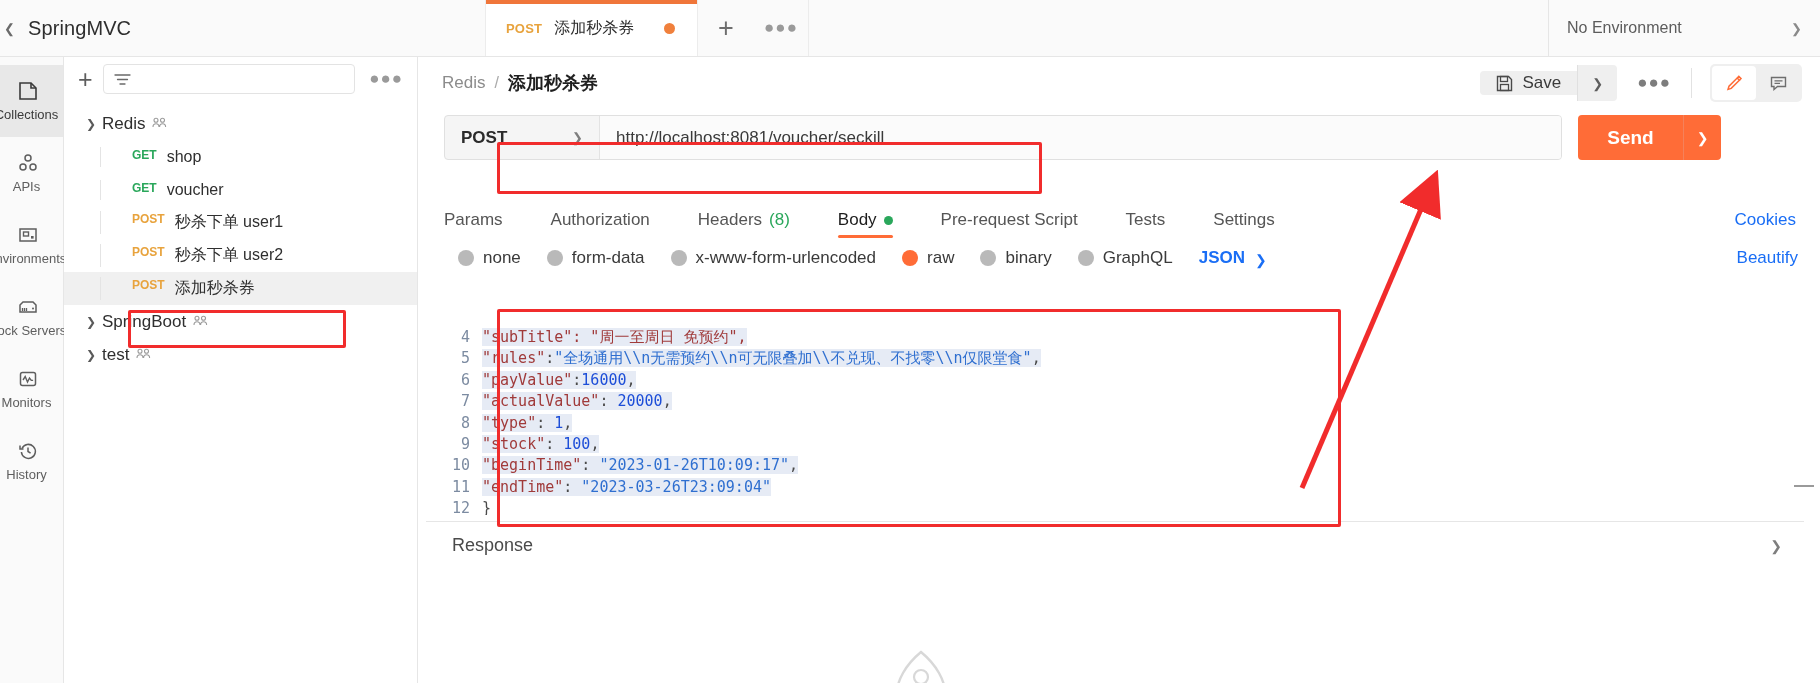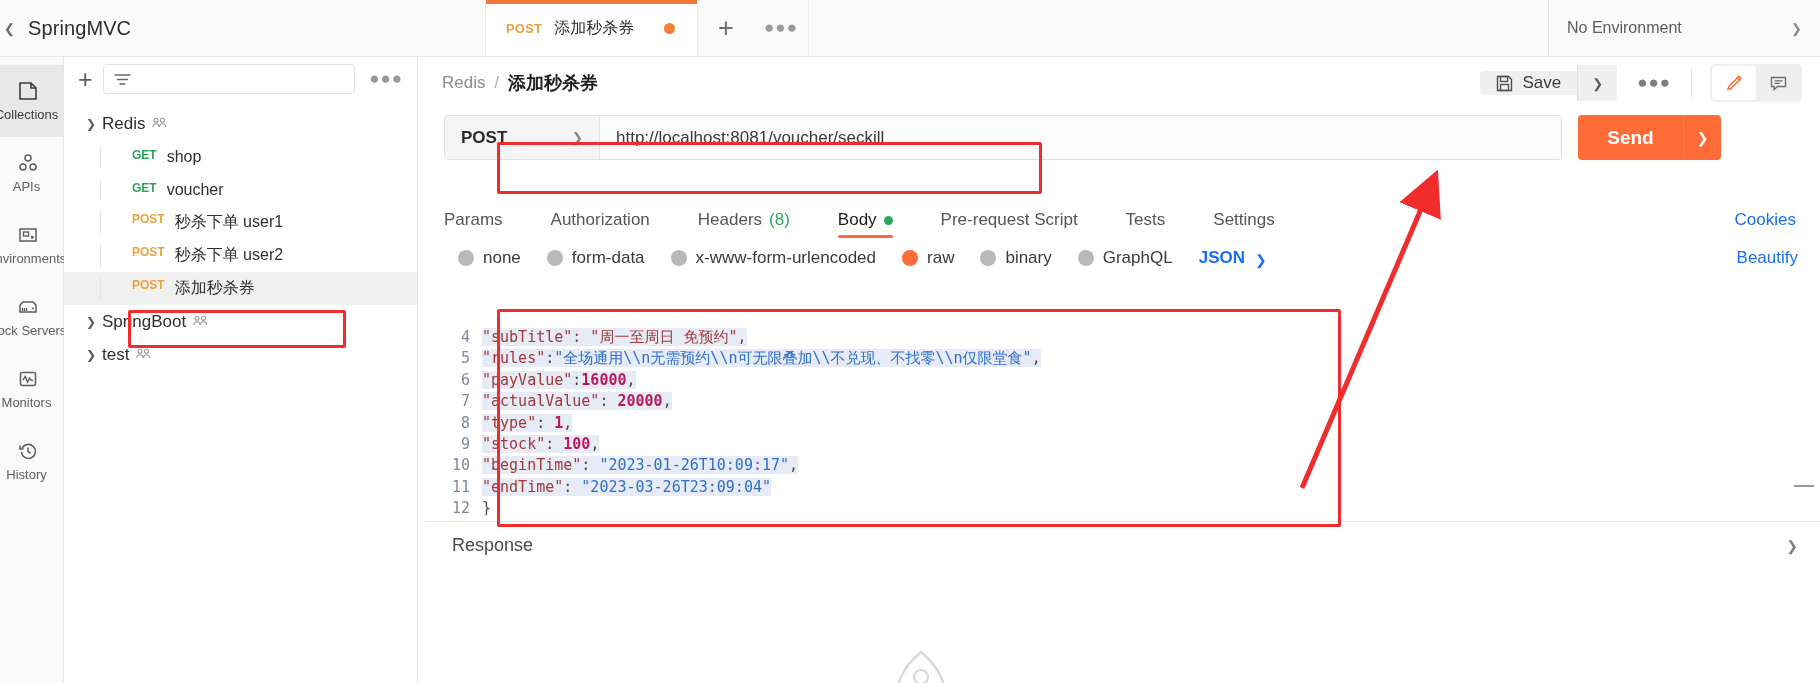--- a/index.html
+++ b/index.html
@@ -111,26 +111,26 @@
   .editor-zone { position: relative; margin-top: 10px; flex: 1; min-height: 0; }
   .editor { position: absolute; left: 426px; right: 0; top: 0; height: 192px; display: flex;
             font-family: "DejaVu Sans Mono", monospace; font-size: 15px; overflow: hidden; }
   .gutter { width: 56px; text-align: right; padding-right: 12px; color: #7c8ba1; user-select: none; padding-top: 4px; }
   .gutter div { height: 21.4px; line-height: 21.4px; }
   .code { flex: 1; padding-top: 4px; overflow: hidden; white-space: nowrap; }
   .ln { height: 21.4px; line-height: 21.4px; }
   .ln .hl { background: #e6ebf5; }
   .k { color: #a03a3a; }
   .s { color: #2f6fd0; }
-  .n { color: #be185d; font-weight: bold; }
+  .n { color: #1d4ed8; }
   .p { color: #4a4a4a; }
   .scroll-nub { position: absolute; right: 6px; top: 162px; width: 20px; height: 2px; background: #9a9a9a; }
 
   
-  .response-bar { position: absolute; left: 426px; right: 0; top: 198px; height: 48px; border-top: 1px solid #e6e6e6;
+  .response-bar { position: absolute; left: 426px; right: 16px; top: 198px; height: 48px; border-top: 1px solid #e6e6e6;
                   display: flex; align-items: center; padding: 0 22px 0 26px; background: #fff; }
   .resp-label { font-size: 18px; color: #4a4a4a; }
   .resp-chev { margin-left: auto; color: #7e7e7e; font-size: 14px; cursor: pointer; }
   .placeholder-art { position: absolute; left: 0; right: 0; top: 246px; bottom: 0; display: flex; align-items: flex-start; justify-content: center; padding-top: 36px; }
 
   
   .ann { position: absolute; pointer-events: none; }
   .box-red { border: 3px solid #f12c2c; border-radius: 2px; }
   .arrow-svg { position: absolute; left: 1290px; top: 170px; pointer-events: none; }
 </style>

